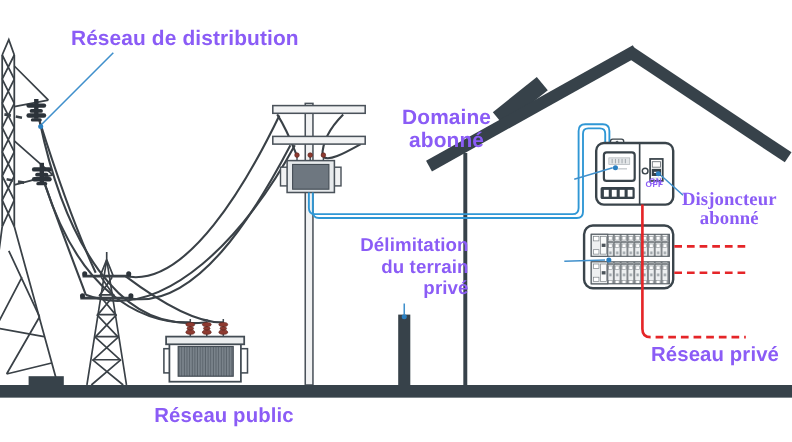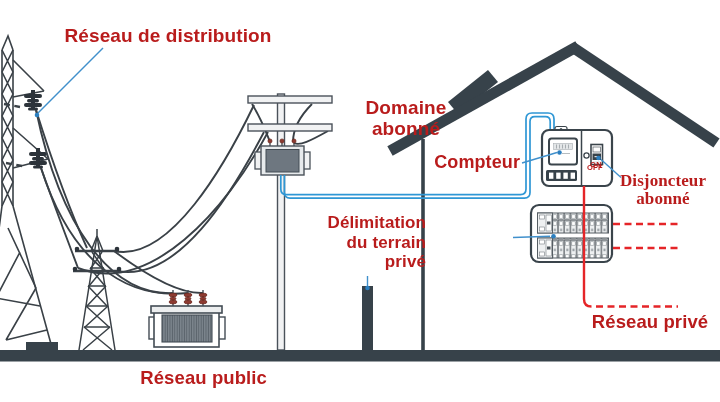--- a/index.html
+++ b/index.html
@@ -1,19 +1,19 @@
 <!DOCTYPE html>
 <html><head>
 <meta charset="utf-8">
 <style>
   html,body{margin:0;padding:0;background:#ffffff;}
   #stage{position:relative;width:720px;height:402px;background:#ffffff;overflow:hidden;
          font-family:"Liberation Sans",sans-serif;}
   #drawing{position:absolute;left:0;top:0;}
-  .lbl{position:absolute;font-weight:700;color:#b91c1c;text-align:center;line-height:1.08;
+  .lbl{position:absolute;font-weight:700;color:#8b5cf6;text-align:center;line-height:1.08;
        letter-spacing:0.1px;}
   .nowrap{white-space:nowrap;}
   .tiny{font-size:7.5px;letter-spacing:0.4px;}
 </style>
 </head>
 <body>
 
 <div id="stage">
 
 <svg id="drawing" width="720" height="402" viewBox="0 0 720 402">
@@ -208,21 +208,20 @@
     <circle cx="367.5" cy="288" r="2.3"></circle>
     <circle cx="553.5" cy="236.3" r="2.3"></circle>
   </g>
 </svg>
 
 <div class="lbl nowrap" style="left:58px;top:26px;width:220px;font-size:19px;">Réseau de distribution</div>
 
 
 <div class="lbl" style="left:346px;top:98px;width:120px;font-size:19px;">Domaine abonné</div>
 
-<div class="lbl nowrap" style="left:408px;top:153px;width:112px;font-size:18px;text-align:right;">Compteur</div>
 
 <div class="lbl" style="left:606px;top:172px;width:114px;font-size:17px;font-family:Liberation Serif, serif;">Disjoncteur abonné</div>
 
 <div class="lbl" style="left:308px;top:213px;width:118px;font-size:17px;line-height:1.15;text-align:right;">Délimitation du terrain privé</div>
 
 
 <div class="lbl nowrap" style="left:556px;top:312px;width:124px;font-size:18.5px;margin-left:32px;">Réseau privé</div>
 
 <div class="lbl nowrap" style="left:139px;top:368px;width:128px;font-size:18.5px;text-align:right;">Réseau public</div>
 

